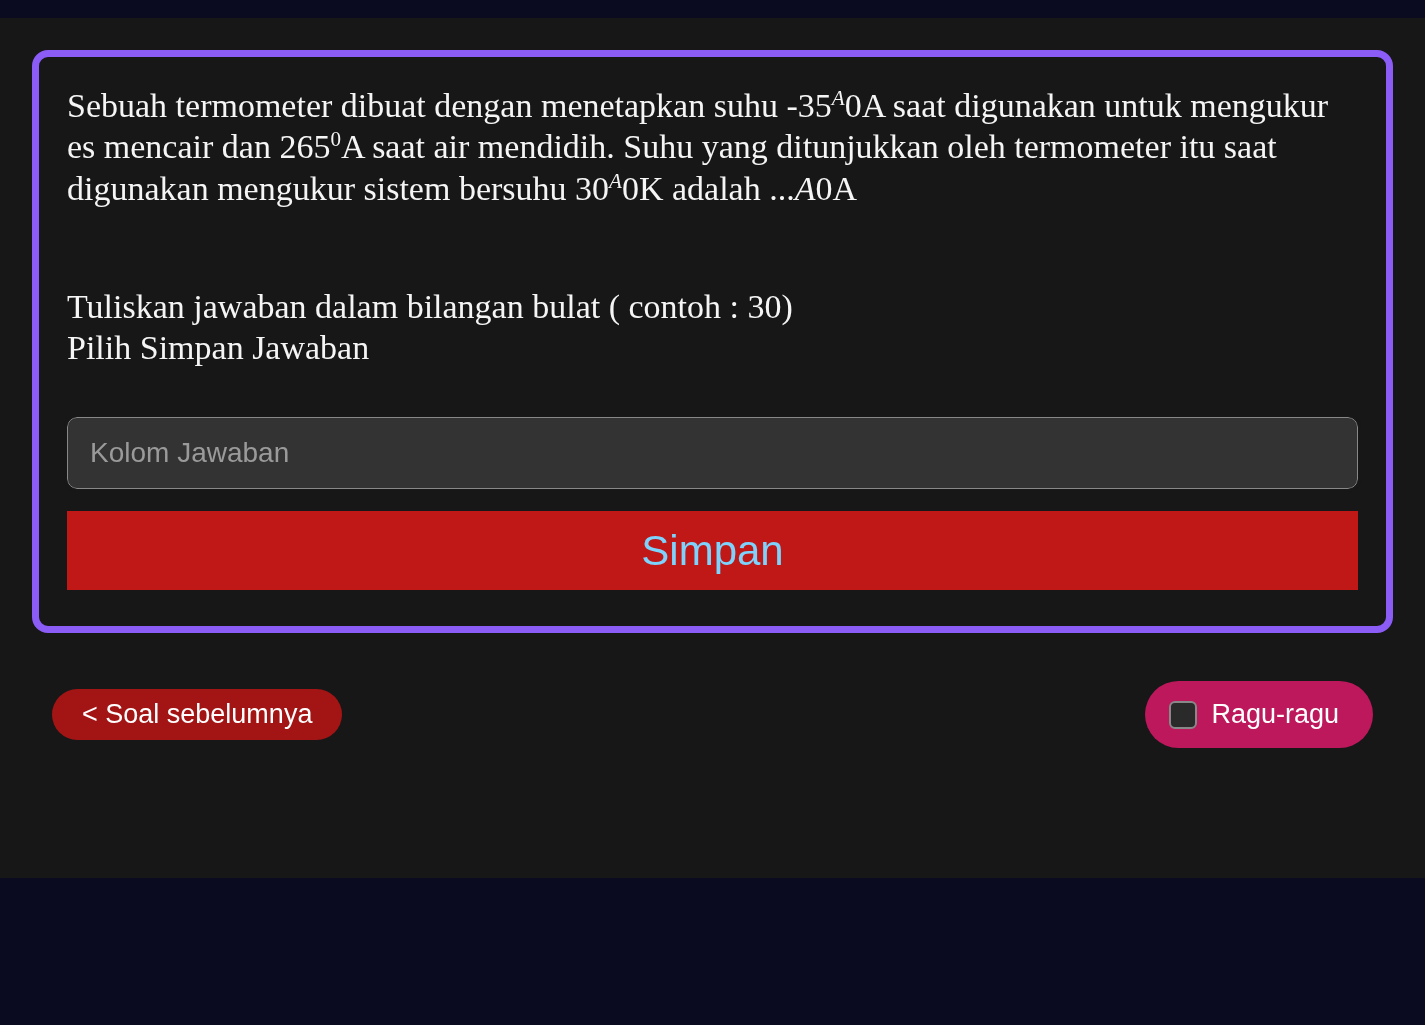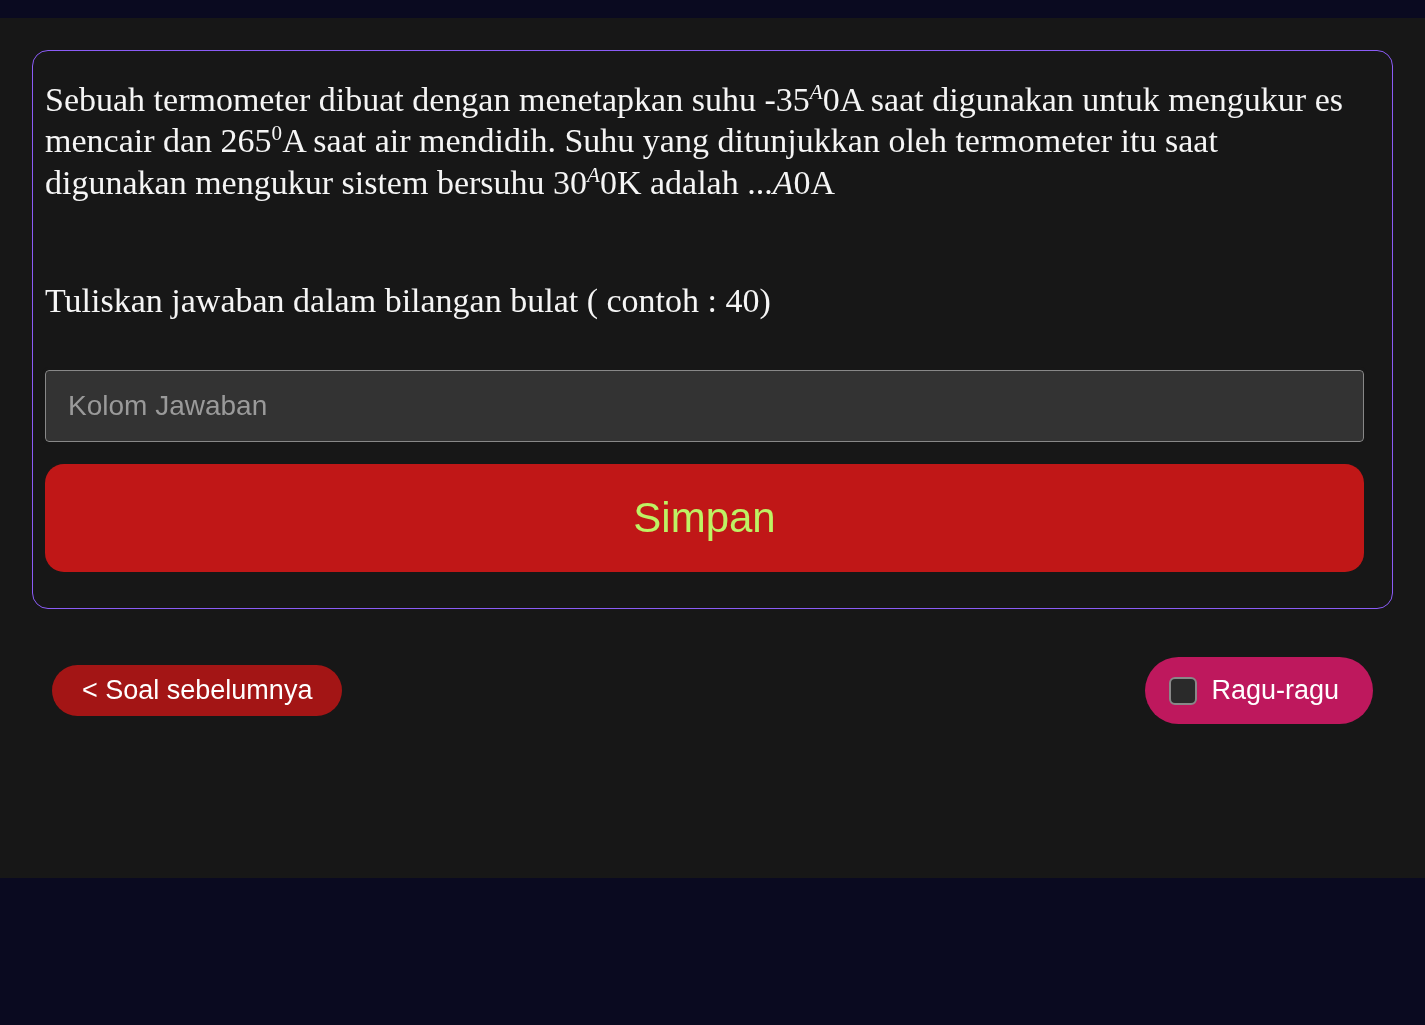--- a/index.html
+++ b/index.html
@@ -18,23 +18,23 @@
     padding-top: 18px;
   }
   .page {
     background: #171717;
     width: 100%;
     min-height: 860px;
     padding: 32px 32px 40px 32px;
     position: relative;
   }
   .card {
-    border: 1px solid #8b5cf6;
+    border: 7px solid #8b5cf6;
     border-radius: 16px;
-    padding: 28px 28px 36px 12px;
+    padding: 28px 28px 36px 28px;
     background: #171717;
   }
   .question {
     font-size: 34px;
     line-height: 1.22;
     color: #f5f5f5;
     font-weight: 400;
     margin-bottom: 78px;
   }
   .question sup {
@@ -51,37 +51,37 @@
     line-height: 1.2;
     color: #f5f5f5;
     margin-bottom: 48px;
   }
   .answer-input {
     width: 100%;
     height: 72px;
     background: #333333;
     border: 1px solid #888;
     outline: 3px solid #171717;
-    border-radius: 4px;
+    border-radius: 10px;
     padding: 0 22px;
     font-size: 28px;
     color: #eee;
     font-family: -apple-system, BlinkMacSystemFont, 'Segoe UI', Arial, sans-serif;
     margin-bottom: 22px;
   }
   .answer-input::placeholder {
     color: #9a9a9a;
   }
   .save-btn {
     width: 100%;
-    height: 108px;
+    height: 79px;
     background: #c01717;
     border: none;
-    border-radius: 19px;
-    color: #bef264;
+    border-radius: 0;
+    color: #7dd3fc;
     font-size: 42px;
     font-family: -apple-system, BlinkMacSystemFont, 'Segoe UI', Arial, sans-serif;
     cursor: pointer;
   }
   .nav-row {
     display: flex;
     justify-content: space-between;
     align-items: center;
     margin-top: 48px;
     padding: 0 20px;
@@ -123,21 +123,22 @@
 
 <div class="outer">
   <div class="page">
     <div class="card">
 
       <p class="question">
         <span>Sebuah termometer dibuat dengan menetapkan suhu -35</span><sup>A</sup><span>0A saat digunakan untuk mengukur es mencair dan 265</span><sup class="zero">0</sup><span>A saat air mendidih. Suhu yang ditunjukkan oleh termometer itu saat digunakan mengukur sistem bersuhu 30</span><sup>A</sup><span>0K adalah ...</span><span class="ital">A</span><span>0A</span>
       </p>
 
       <p class="instr">
-        <span>Tuliskan jawaban dalam bilangan bulat ( contoh : 40)</span><br>
+        <span>Tuliskan jawaban dalam bilangan bulat ( contoh : 30)</span><br>
+        <span>Pilih Simpan Jawaban</span>
       </p>
 
       <input class="answer-input" type="text" placeholder="Kolom Jawaban" style="">
 
       <button class="save-btn">Simpan</button>
     </div>
 
     <div class="nav-row">
       <button class="pill prev">&lt; Soal sebelumnya</button>
 

